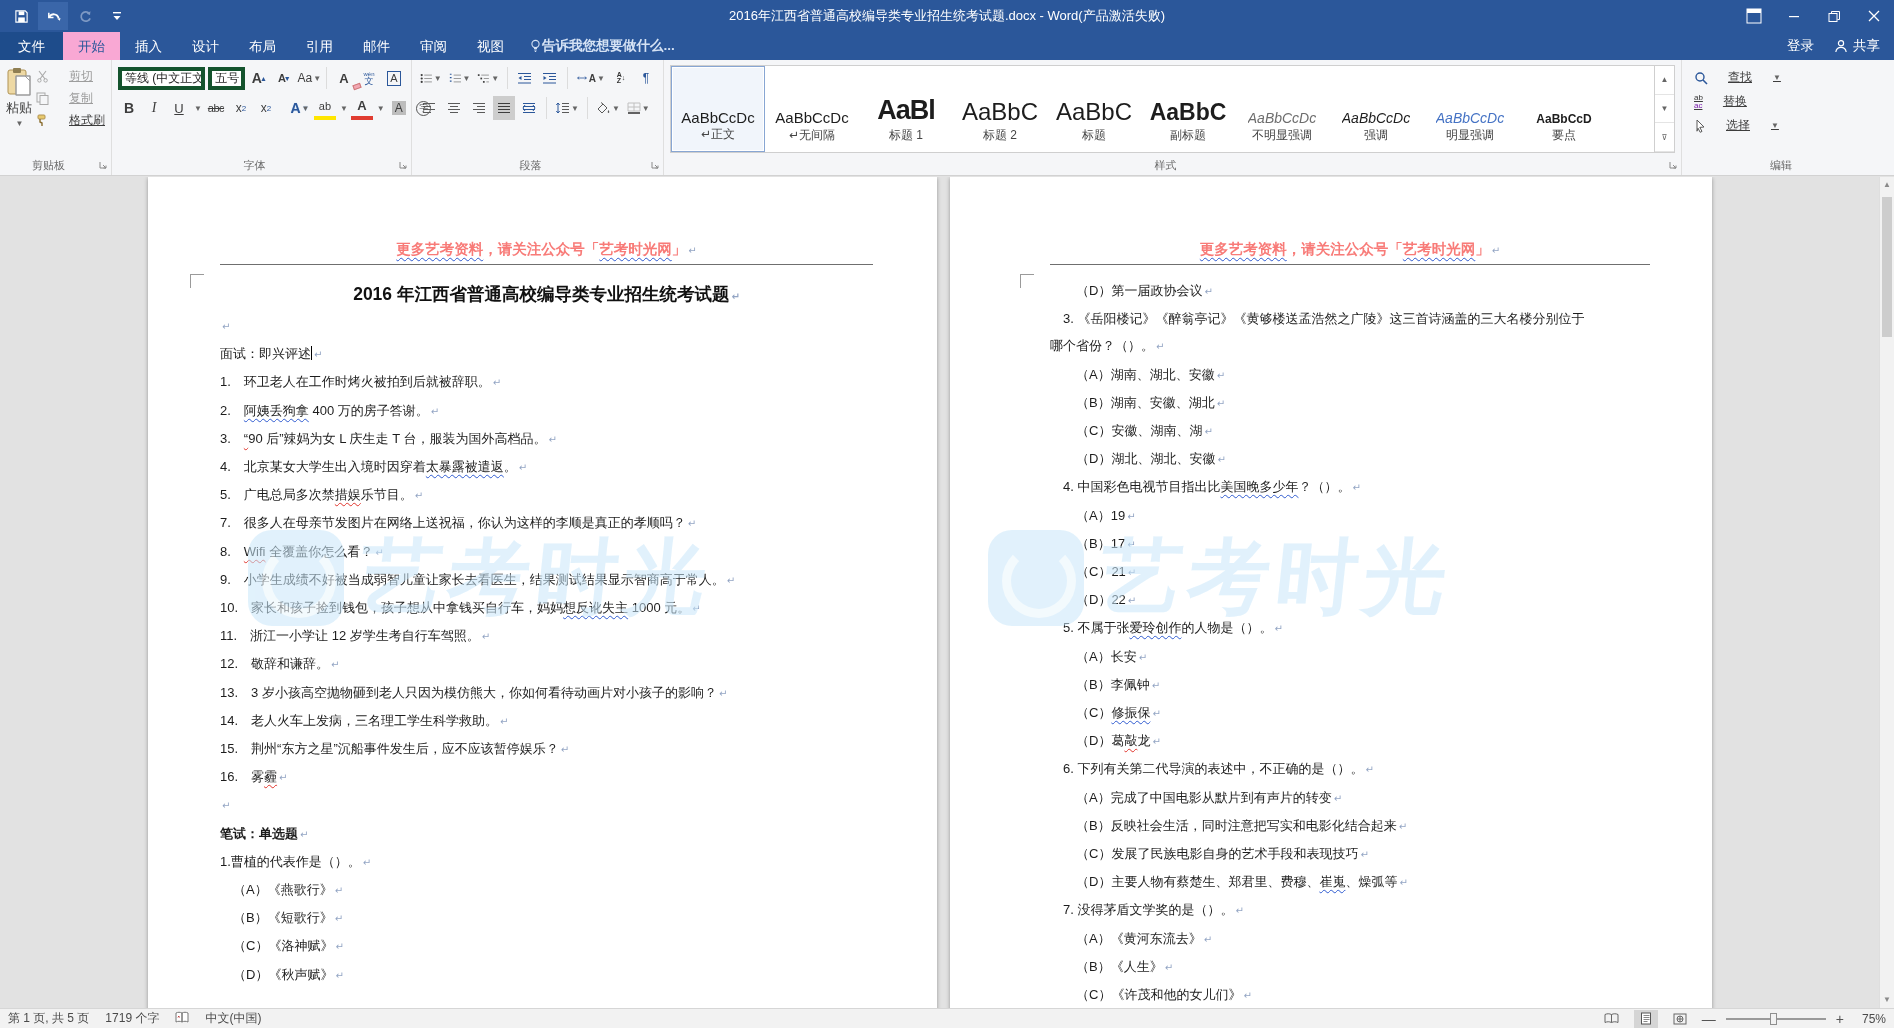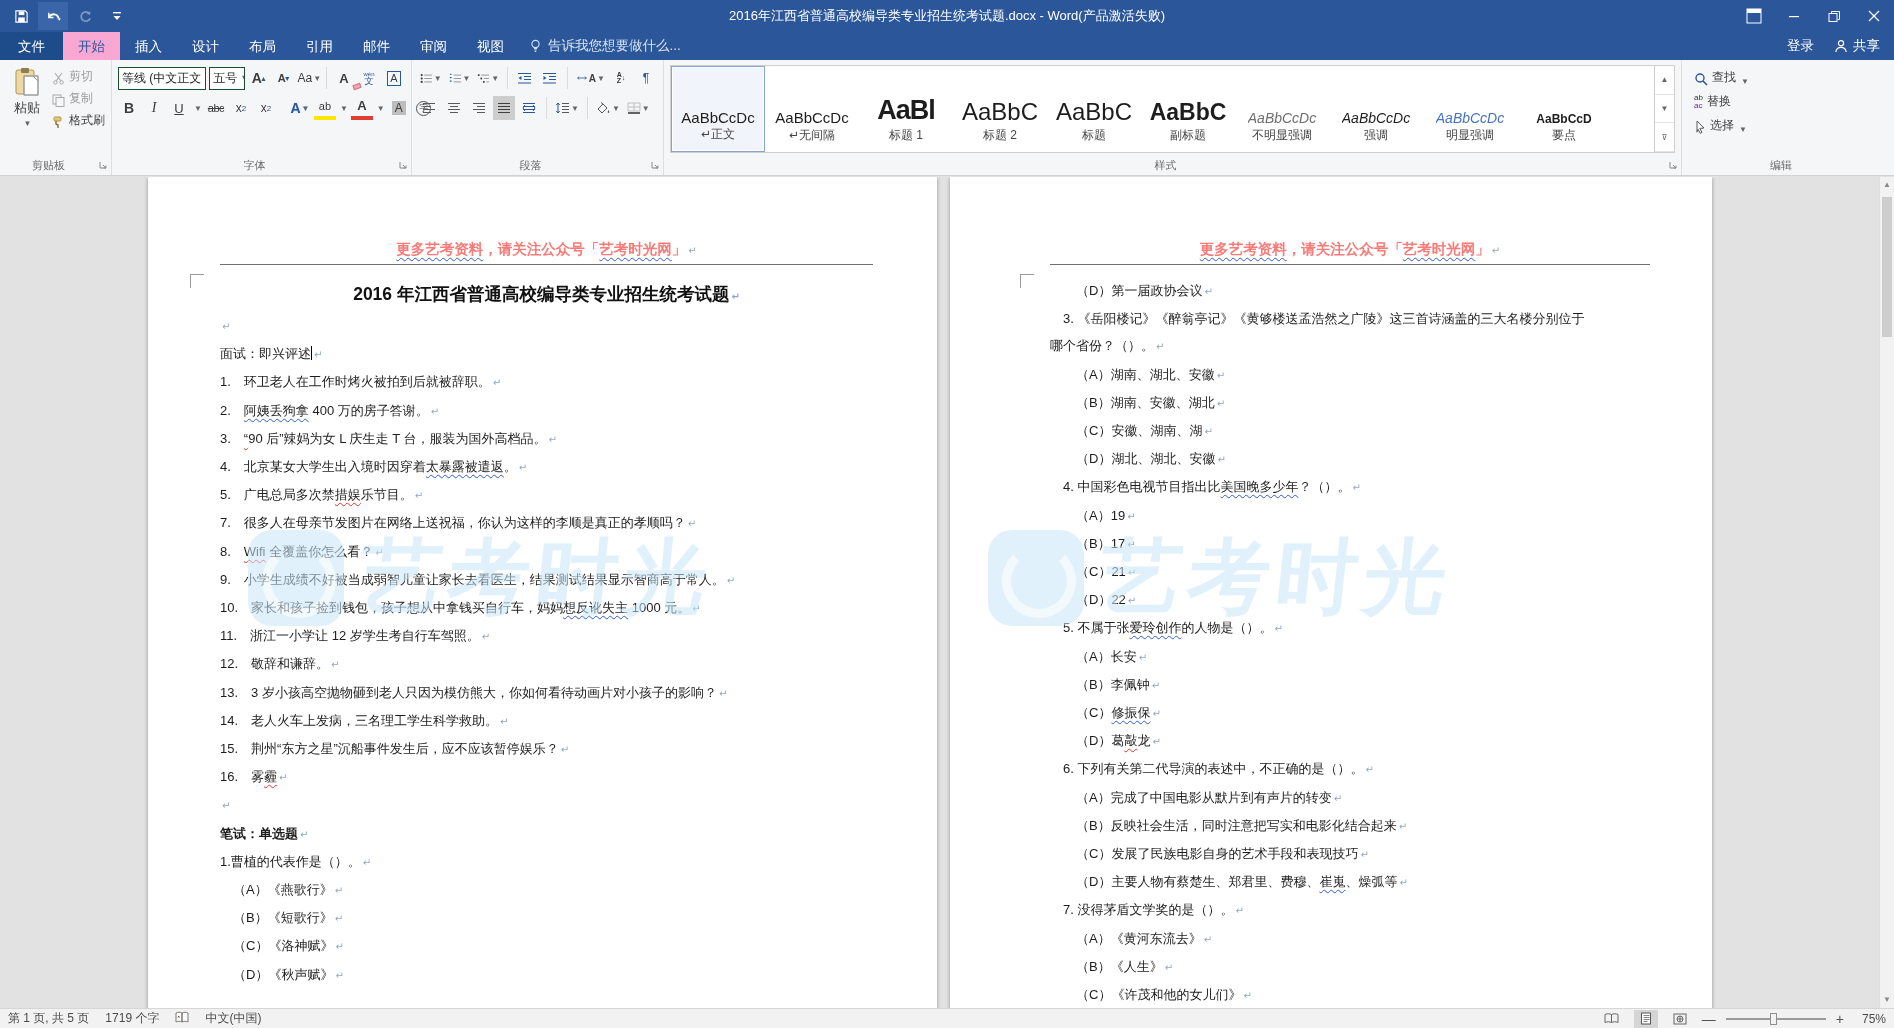--- a/index.html
+++ b/index.html
@@ -15,40 +15,40 @@
   .title-text { position:absolute; left:50%; transform:translateX(-50%); font-size:13px; white-space:nowrap; }
   .winctrls { margin-left:auto; display:flex; height:32px; }
   .wbtn { width:40px; height:32px; display:flex; align-items:center; justify-content:center; }
 
   
   .tabrow { height:28px; background:#2b579a; display:flex; align-items:stretch; color:#fff; font-size:13.5px; }
   .tabs { display:flex; }
   .tab { padding:6px 15px 5px; cursor:default; white-space:nowrap; }
   .tab.file { background:#1e4c8b; padding:6px 18px 5px; }
   .tab.active { background:#f9a8d4; color:#2b579a; }
-  .tellme { display:flex; align-items:center; gap:6px; color:#d5e2f4; padding:0 10px; }
+  .tellme { display:flex; align-items:center; color:#d5e2f4; padding:0 10px;font-weight:bold; }
   .acct { margin-left:auto; display:flex; align-items:center; gap:20px; padding-right:14px; }
   .share { display:flex; align-items:center; gap:5px; }
 
   
   .ribbon { height:116px; background:#f5f6f8; border-bottom:1px solid #d2d2d2; display:flex; position:relative; }
   .rgroup { position:relative; border-right:1px solid #dfdfdf; padding:5px 6px 20px; }
   .glabel { position:absolute; bottom:2px; left:0; right:14px; text-align:center; font-size:11px; color:#6a6a6a; }
   .launcher { position:absolute; bottom:3px; right:4px; color:#8a8a8a; }
   .g-clip { width:112px; display:flex; gap:4px; }
   .paste-btn { width:42px; display:flex; flex-direction:column; align-items:center; gap:2px; padding-top:2px; color:#3d3d3d; }
   .clip-col { display:flex; flex-direction:column; gap:5px; padding-top:3px; }
-  .sbtn { display:flex; align-items:flex-end; gap:4px; font-size:12px; color:#3d3d3d; white-space:nowrap; }
+  .sbtn { display:flex; align-items:center; gap:20px; font-size:12px; color:#3d3d3d; white-space:nowrap;text-decoration:underline; }
   .sbtn.dis { color:#9d9d9d; }
   .g-font { width:300px; }
   .g-par  { width:252px; }
   .g-styles { width:1018px; }
   .g-edit { flex:1; border-right:none; padding-left:12px; }
   .frow { display:flex; align-items:center; gap:3px; height:26px; margin-bottom:4px; }
-  .combo { background:#fff; border:1px solid #14532d; height:23px; display:flex; align-items:center;
+  .combo { background:#fff; border:4px solid #14532d; height:23px; display:flex; align-items:center;
            padding:0 3px; font-size:12px; color:#222; white-space:nowrap; overflow:hidden; }
   .combo .dd { margin-left:auto; color:#666; font-size:9px; padding-left:3px; }
   .w120 { width:122px; } .w46 { width:48px; }
   .ibtn { min-width:22px; height:24px; display:flex; align-items:center; justify-content:center; color:#3d3d3d; padding:0 2px; position:relative; }
   .ibtn.sel { background:#cdcdcd; }
   .dd9 { font-size:8px; color:#666; margin-left:1px; }
   .vsep { width:1px; height:22px; background:#dcdcdc; margin:0 3px; }
   .glyphB { font-weight:bold; font-size:14px; }
   .glyphI { font-family:"Liberation Serif",serif; font-style:italic; font-size:14px; }
   .glyphU { text-decoration:underline; font-size:13px; }

